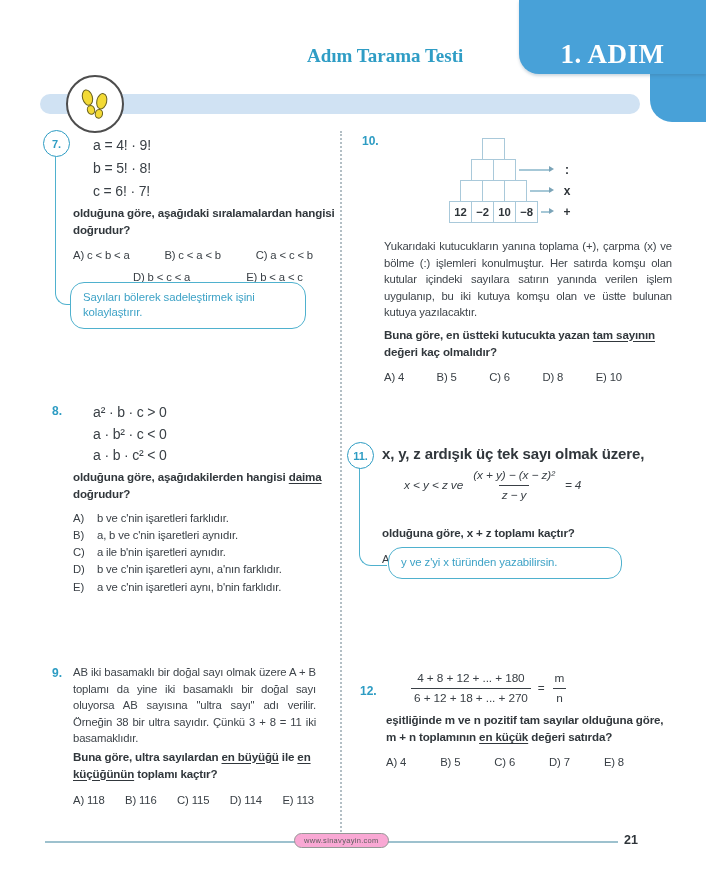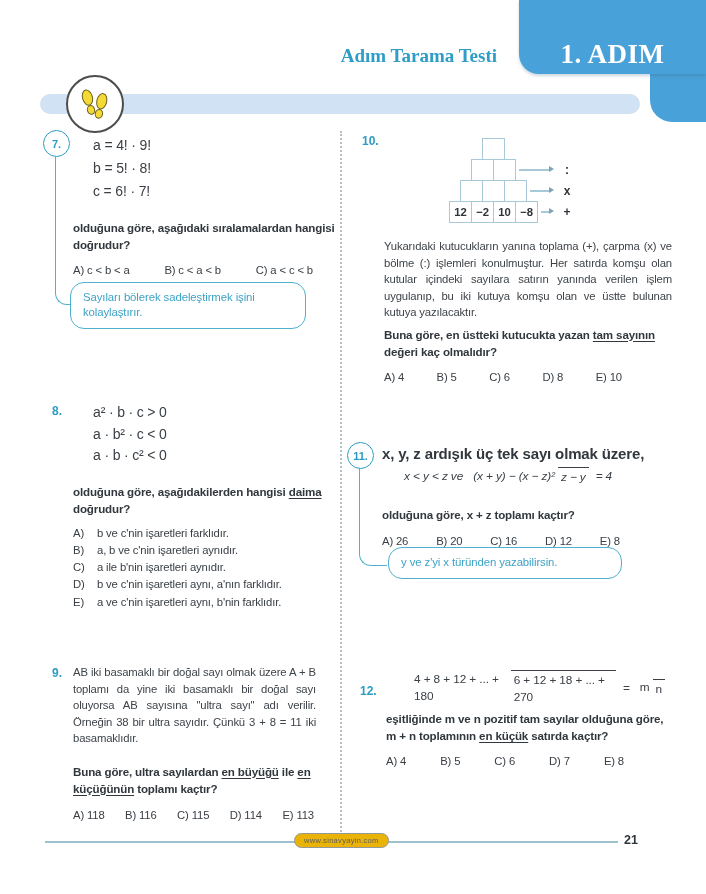--- a/index.html
+++ b/index.html
@@ -8,48 +8,48 @@
 
   
   .tab-back { position:absolute; left:650px; top:0; width:56px; height:122px;
               background:#48a1d8; border-bottom-left-radius:22px; }
   .tab { position:absolute; left:519px; top:0; width:187px; height:74px;
          background:#48a1d8; border-bottom-left-radius:20px;
          display:flex; align-items:flex-end; justify-content:center;
          box-shadow:0 2px 3px rgba(60,100,130,.25); }
   .tab span { font-family:"Liberation Serif","DejaVu Serif",serif; font-weight:bold;
               font-size:27px; color:#ffffff; letter-spacing:.5px; padding-bottom:4px; }
-  .test-title { position:absolute; left:317px; top:45px; width:180px; text-align:right;
+  .test-title { position:absolute; left:307px; top:45px; width:180px; text-align:left;
                 font-family:"Liberation Serif","DejaVu Serif",serif; font-weight:bold;
                 font-size:19px; color:#2f9dc5; }
   .blue-bar { position:absolute; left:40px; top:94px; width:600px; height:20px;
               background:#d0e2f3; border-radius:10px; }
   .foot-circle { position:absolute; left:66px; top:75px; width:54px; height:54px;
                  background:#ffffff; border:2px solid #4d4d4d; border-radius:50%;
                  display:flex; align-items:center; justify-content:center; z-index:2; }
 
   
   .divider { position:absolute; left:340px; top:131px; height:713px;
              border-left:2px dotted #b3bfc5; }
   .footer-line { position:absolute; left:45px; top:841px; width:573px; height:2px;
                  background:#9dc1ce; }
-  .site-pill { position:absolute; left:294px; top:833px; background:#eab308;
+  .site-pill { position:absolute; left:294px; top:833px; background:#f9a8d4;
                border:1px solid #979797; border-radius:8px; padding:2px 9px;
                font-size:7.5px; color:#5d5d5d; letter-spacing:.3px; z-index:2; }
   .page-num { position:absolute; left:624px; top:833px; font-size:12.5px; font-weight:bold; color:#2f353a; }
 
   
   .q { position:absolute; color:#3e444a; }
   .qnum { position:absolute; font-size:12px; font-weight:bold; color:#2d9cc3; }
   .qcircle { position:absolute; left:0; top:0; width:25px; height:25px; background:#fff;
              border:1.6px solid #2d9cc3; border-radius:50%; color:#2d9cc3;
              font-size:11px; font-weight:bold; display:flex; align-items:center; justify-content:center; z-index:2; }
   .qbody { font-size:11.3px; line-height:17px; letter-spacing:-.15px; }
   .eq { font-size:14px; color:#3a4046; }
-  .prompt { margin:16px 0 0 0; font-size:11.6px; font-weight:bold; color:#31373c; line-height:17px; }
+  .prompt { margin:1px 0 0 0; font-size:11.6px; font-weight:bold; color:#31373c; line-height:17px; }
   .prompt .u { text-decoration:underline; text-underline-offset:2px; }
   .para { margin:0; text-align:justify; line-height:16.5px; }
   .opt-row { display:flex; justify-content:space-between; font-size:11.3px; color:#3a4046;align-items:flex-end; }
   .opt-list { margin-top:8px; }
   .opt-line { display:flex; line-height:17.3px; font-size:11.3px; color:#3a4046; }
   .opt-line .letter { width:24px; flex-shrink:0; }
   .hint { position:absolute; background:#ffffff; border:1.5px solid #4fb1ce; border-radius:14px;
           padding:7px 12px 8px; font-size:11.4px; line-height:15px; color:#3da2c6;
           letter-spacing:-.1px; z-index:1; }
   .hint-connector { position:absolute; border-left:1.5px solid #4fb1ce; border-bottom:1.5px solid #4fb1ce;
@@ -97,21 +97,21 @@
   .po1 { top:24px; } .po2 { top:45px; } .po3 { top:66px; }
   #q10 .opt-row { margin-top:9px; width:238px; }
   #q10 .prompt { margin-top:5px; }
 
   
   #q11 { left:345px; top:440px; width:330px; }
   #q11 .qcircle { left:2px; top:2px; }
   #q11 .qbody { margin-left:37px; padding-top:5px; width:288px; }
   .formula { display:flex; align-items:center; font-size:11.8px; color:#3a4046; letter-spacing:-.1px; }
   #q11 .formula { margin:5px 0 20px 22px;font-style:italic; }
-  .frac { display:inline-flex; flex-direction:row; align-items:center; margin:0 7px; }
+  .frac { display:inline-flex; flex-direction:column; align-items:center; margin:0 7px; }
   .frac .fnum { padding:0 3px 1px; }
   .frac .fden { border-top:1.3px solid #3a4046; padding:1px 3px 0; }
   #q11 .opt-row { margin-top:10px; width:238px; }
   #q11 .hint-connector { left:14px; top:28px; width:27px; height:97px; }
   #q11 .hint { left:43px; top:107px; width:208px; }
 
   
   #q12 { left:360px; top:670px; width:312px; }
   #q12 .qnum { left:0; top:14px; }
   #q12 .qbody { margin-left:26px; width:286px; }
@@ -285,21 +285,21 @@
         <span class="frac">
             <span class="fnum">4 + 8 + 12 + ... + 180</span>
             <span class="fden">6 + 12 + 18 + ... + 270</span>
           </span>
         <span>=</span>
         <span class="frac">
             <span class="fnum">m</span>
             <span class="fden">n</span>
           </span>
       </div>
-      <p class="prompt" style="margin-top:2px;"><span>eşitliğinde m ve n pozitif tam sayılar olduğuna göre, m + n toplamının </span><span class="u">en küçük</span><span> satırda kaçtır?</span></p>
+      <p class="prompt" style="margin-top:2px;"><span>eşitliğinde m ve n pozitif tam sayılar olduğuna göre, m + n toplamının </span><span class="u">en küçük</span><span> değeri satırda?</span></p>
       <div class="opt-row">
         <span>A) 4</span>
           <span>B) 5</span>
           <span>C) 6</span>
           <span>D) 7</span>
           <span>E) 8</span>
       </div>
     </div>
   </section>
 

